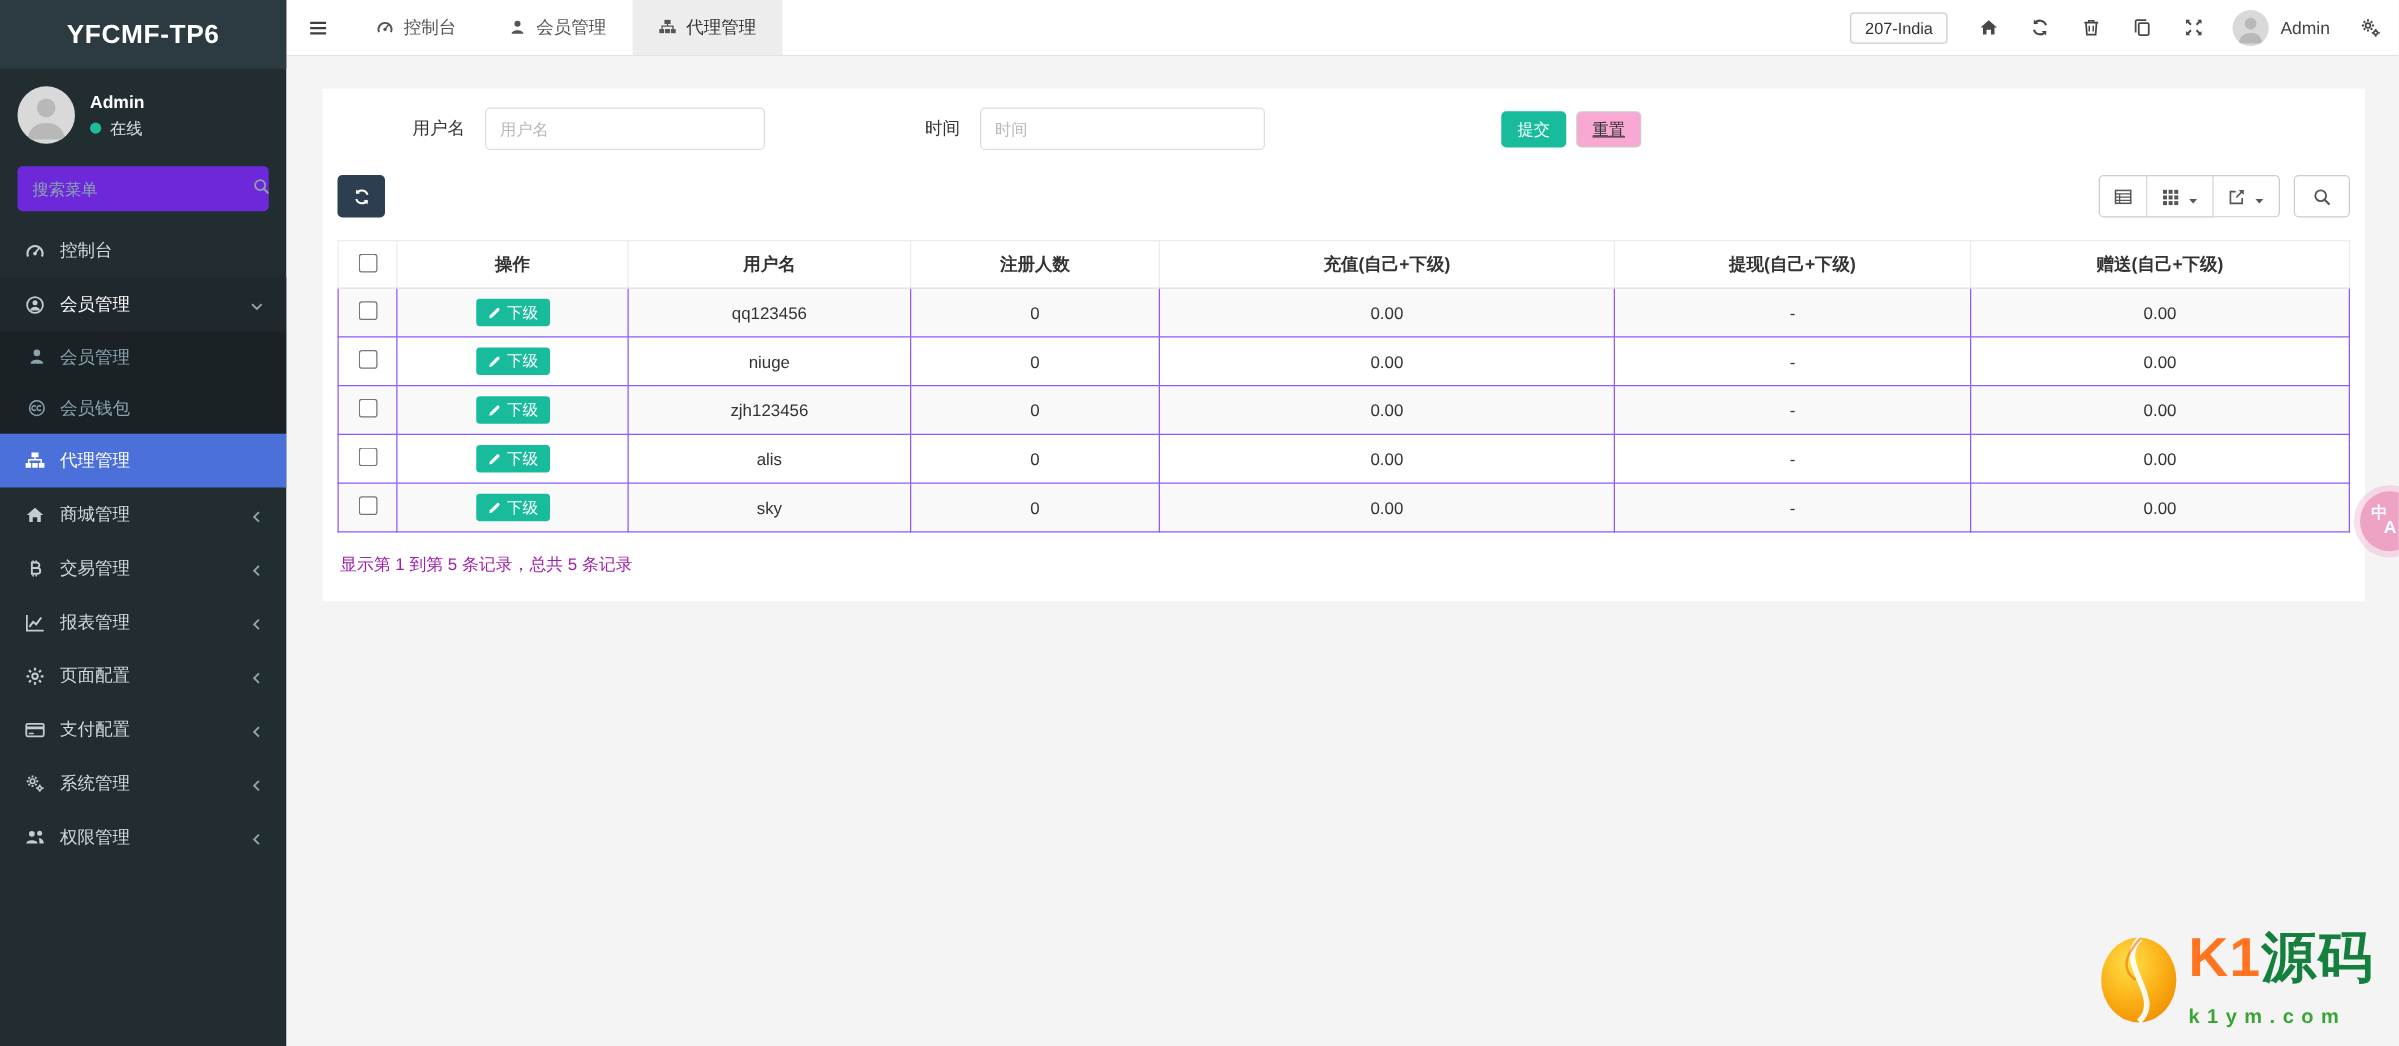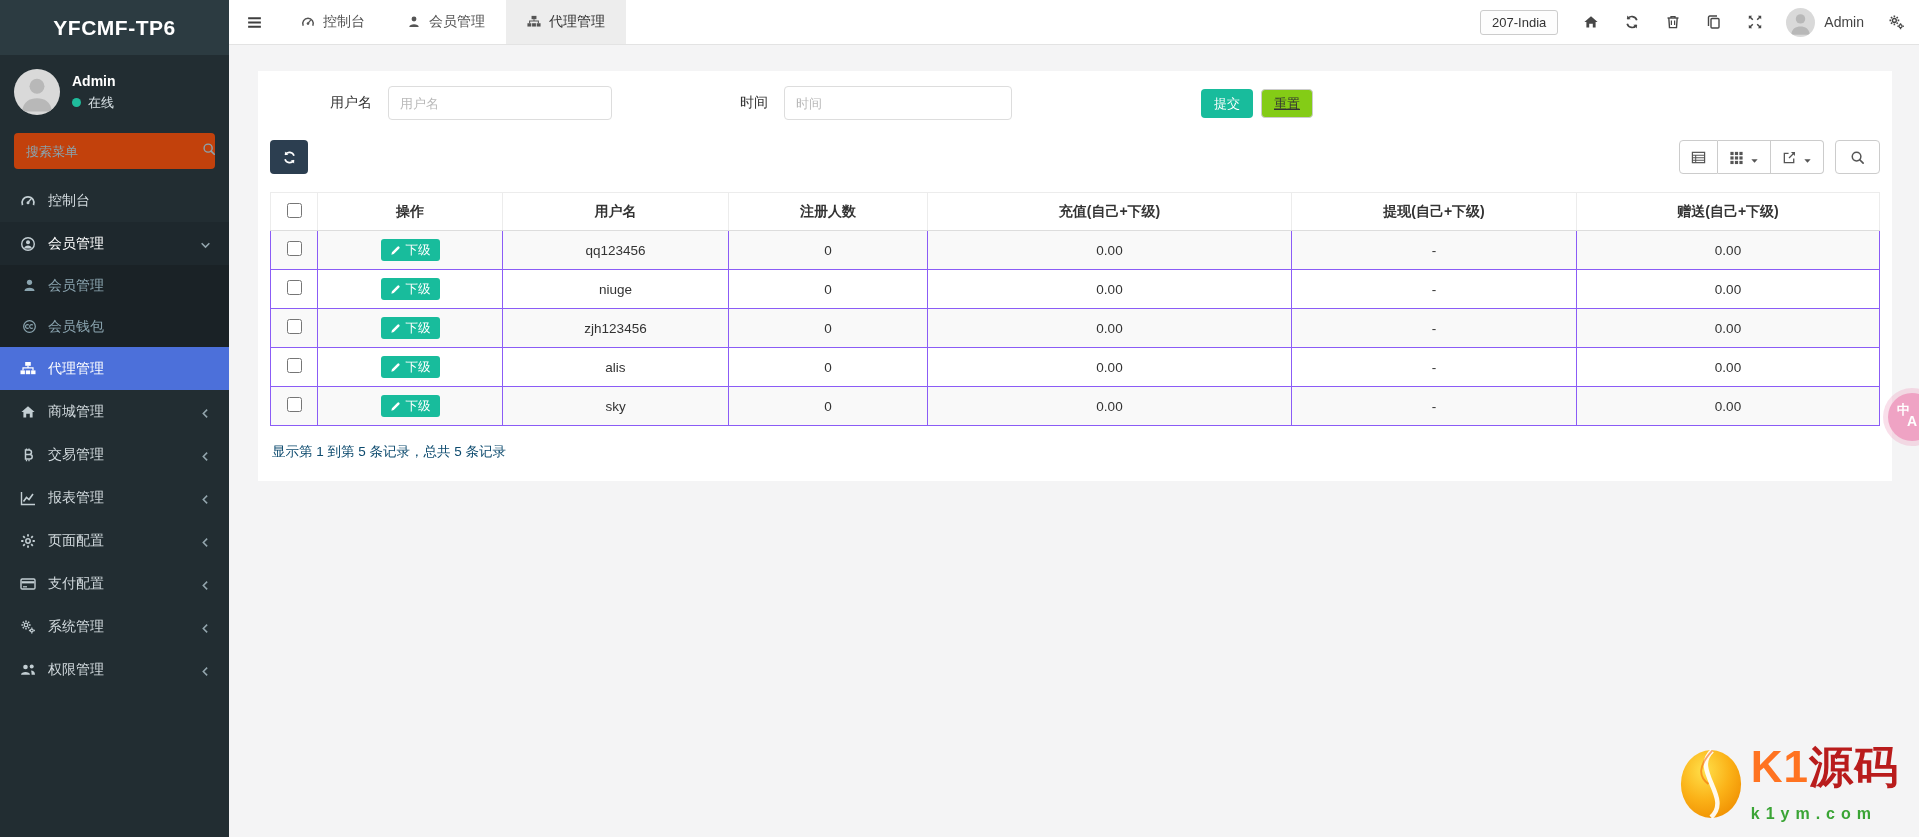--- a/index.html
+++ b/index.html
@@ -9,21 +9,21 @@
 
   
   .sidebar { position:absolute; left:0; top:0; width:229px; height:837px; background:#222d32; z-index:5; }
   .logo { height:55px; background:#2c3b41; color:#fff; font-size:21px; font-weight:bold; display:flex; align-items:center; justify-content:center; letter-spacing:.5px; }
   .user-panel { display:flex; align-items:center; padding:14px 14px 10px; }
   .user-avatar { width:46px; height:46px; border-radius:50%; background:#d9d9d9; overflow:hidden; flex:0 0 46px; }
   .user-meta { margin-left:12px; }
   .user-name { color:#fff; font-weight:bold; font-size:14px; }
   .user-status { margin-top:5px; color:#d9e2e6; font-size:13px; display:flex; align-items:center; }
   .dot { width:9px; height:9px; border-radius:50%; background:#1fbc9c; margin-right:7px; }
-  .menu-search { margin:8px 14px 10px; height:36px; background:#c2410c; border-radius:4px; display:flex; align-items:center; padding:0 12px; }
+  .menu-search { margin:8px 14px 10px; height:36px; background:#6d28d9; border-radius:4px; display:flex; align-items:center; padding:0 12px; }
   .menu-search input { flex:1; background:transparent; border:none; outline:none; color:#cfd8dc; font-size:13px; font-family:inherit; }
   .menu-search input::placeholder { color:#8aa4af; }
   .menu-search .ic { color:#8aa4af; }
   ul.menu { list-style:none; }
   .mi { height:43px; display:flex; align-items:center; padding:0 18px 0 20px; color:#d2dade; font-size:14px; cursor:pointer; position:relative; }
   .mi .ic { width:16px; height:16px; margin-right:12px; color:#c3ced3; flex:0 0 16px; }
   .mi .chev { margin-left:auto; color:#93a5ad; width:11px; height:11px; }
   .mi.parent-open { background:#1e282d; color:#fff; }
   .mi.active { background:#4c70da; color:#fff; }
   .mi.active .ic { color:#fff; }
@@ -53,21 +53,21 @@
   .filter-row { display:flex; align-items:center; height:34px; margin-top:7px; }
   .f-label { font-size:14px; color:#333; text-align:right; }
   .f-label.l1 { width:118px; padding-right:16px; }
   .f-label.l2 { width:172px; padding-right:16px; }
   .f-input { height:34px; border:1px solid #ddd; border-radius:4px; padding:0 11px; font-size:13px; color:#555; outline:none; font-family:inherit; }
   .f-input::placeholder { color:#b9b9b9; }
   .f-input.w1 { width:224px; }
   .f-input.w2 { width:228px; }
   .btn { border:none; border-radius:4px; font-size:13px; padding:8px 13px; cursor:pointer; font-family:inherit; line-height:1; }
   .btn-submit { background:#18bc9c; color:#fff; margin-left:189px; }
-  .btn-reset { background:#84cc16; color:#333; border:1px solid #ccc; padding:7px 12px; margin-left:8px;text-decoration:underline; }
+  .btn-reset { background:#f9a8d4; color:#333; border:1px solid #ccc; padding:7px 12px; margin-left:8px;text-decoration:underline; }
 
   .toolbar-row { display:flex; align-items:center; margin-top:20px; }
   .btn-refresh { width:38px; height:34px; background:#2c3e50; border:none; border-radius:4px; color:#fff; display:flex; align-items:center; justify-content:center; cursor:pointer; }
   .btn-refresh .ic { width:15px; height:15px; }
   .toolbar-right { margin-left:auto; display:flex; align-items:center; }
   .btn-group { display:flex; }
   .tbtn { height:34px; background:#fff; border:1px solid #ccc; color:#555; display:flex; align-items:center; justify-content:center; padding:0 11px; cursor:pointer; }
   .tbtn .ic { width:15px; height:15px; }
   .tbtn .caret { width:9px; height:9px; margin-left:6px; }
   .btn-group .tbtn + .tbtn { border-left:none; }
@@ -77,32 +77,32 @@
   .btn-search .ic { width:15px; height:15px; }
 
   table.grid { width:100%; border-collapse:collapse; margin-top:18px; table-layout:fixed;padding-left:12px; }
   table.grid th { height:38px; font-size:14px; font-weight:bold; color:#333; text-align:center; border:1px solid #ececec; border-bottom:1px solid #ddd; background:#fff; }
   table.grid td { height:39px; font-size:13.5px; color:#333; text-align:center; border:1px solid #8b5cf6; }
   table.grid tr.stripe td { background:#f9f9f9; }
   .cb { width:15px; height:15px; cursor:pointer; }
   .row-btn { display:inline-flex; align-items:center; background:#18bc9c; color:#fff; border:none; border-radius:3px; padding:5px 9px; font-size:12.5px; cursor:pointer; font-family:inherit; line-height:1; }
   .row-btn .ic { width:11px; height:11px; margin-right:5px; }
 
-  .summary { margin-top:17px; font-size:13.5px; color:#0c4a6e; padding-left:2px; }
+  .summary { margin-top:17px; font-size:13.5px; color:#a21caf; padding-left:2px; }
 
   
   .translate-fab { position:absolute; right:-17px; top:393px; width:48px; height:48px; border-radius:50%; background:#efa3c4; box-shadow:0 0 0 5px rgba(239,163,196,.35); z-index:8; cursor:pointer; color:#fff; }
   .translate-fab .g1 { position:absolute; left:9px; top:8px; font-size:13px; font-weight:bold; }
   .translate-fab .g2 { position:absolute; left:19px; top:20px; font-size:14px; font-weight:bold; }
 
   .watermark { position:absolute; right:20px; bottom:14px; display:flex; align-items:center; z-index:7; }
   .wm-sphere { width:64px; height:74px; margin-right:8px; }
   .wm-text .line1 { font-size:44px; font-weight:bold; line-height:1; letter-spacing:1px; }
   .wm-k1 { color:#ff7321; }
-  .wm-cn { color:#b91c1c; }
+  .wm-cn { color:#15803d; }
   .wm-domain { margin-top:16px; font-size:16px; font-weight:bold; color:#3aa435; letter-spacing:6px; }
 </style>
 </head>
 <body>
 
 <div id="screen">
 
   <aside class="sidebar">
     <div class="logo">YFCMF-TP6</div>
 

